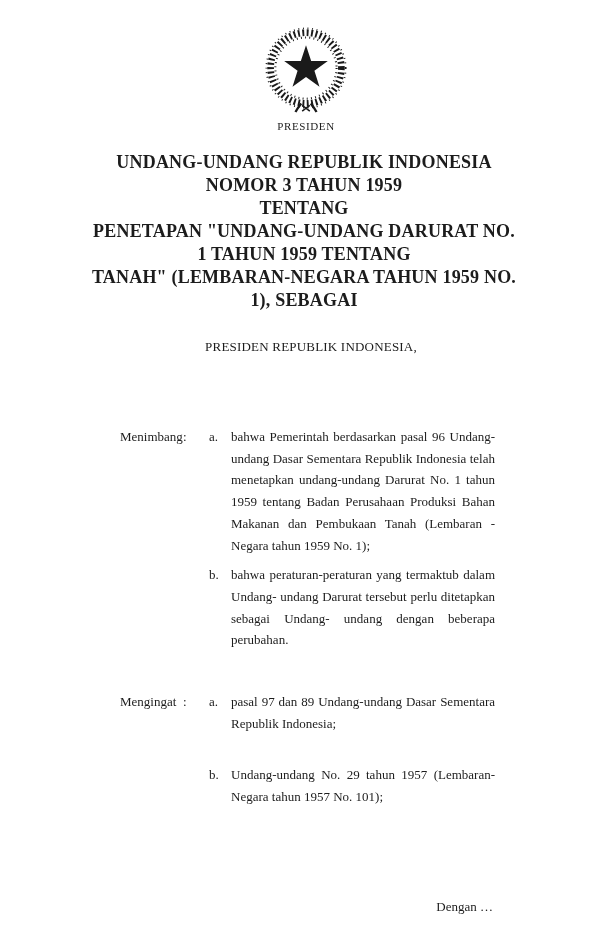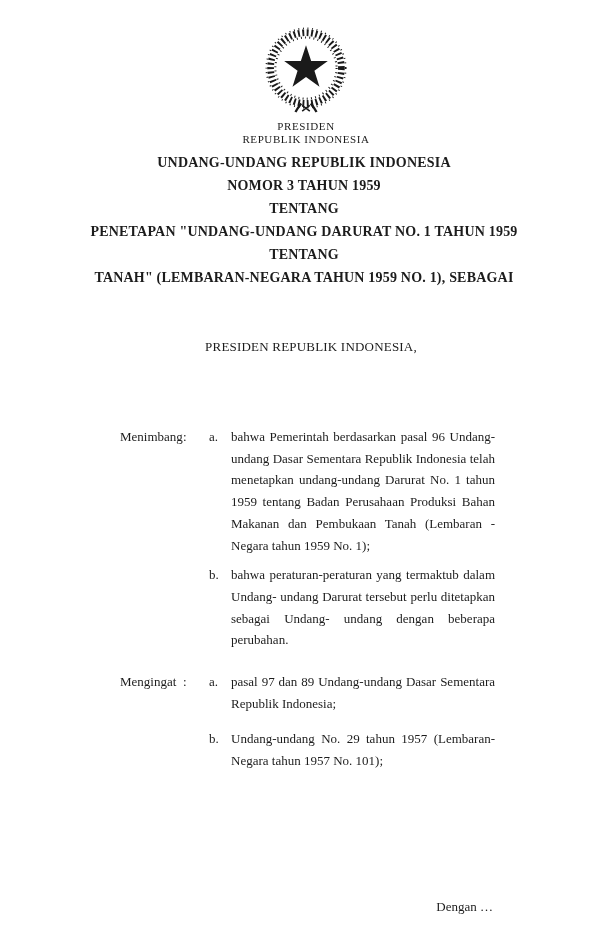--- a/index.html
+++ b/index.html
@@ -23,21 +23,21 @@
     margin-top:2px;
     font-size:11px; line-height:13px;
     letter-spacing:0.6px;
     color:#1c1c1c;
   }
 
   
   .title-block {
     position:absolute; top:151px; left:40px; right:44px;
     text-align:center;
-    font-size:14px; font-weight:bold;
+    font-size:18px; font-weight:bold;
     line-height:23px;
     letter-spacing:0.2px;
   }
 
   
   .salutation {
     position:absolute; top:335px; left:10px; right:0;
     text-align:center;
     font-size:13px; line-height:23px;
     letter-spacing:0.2px;
@@ -48,21 +48,21 @@
     position:absolute; top:426px; left:0; right:0;
     padding:0 70px 0 73px;
     font-size:13px; line-height:21.7px;
   }
   .clause {
     display:grid;
     grid-template-columns:63px 26px 22px 1fr;
     align-items:start;
   }
   .clause.menimbang { row-gap:8px; }
-  .clause.mengingat { margin-top:20px; row-gap:14px; }
+  .clause.mengingat { margin-top:40px; row-gap:30px; }
   .c-label  { grid-column:1; grid-row:1; }
   .c-colon  { grid-column:2; grid-row:1; }
   .c-marker1{ grid-column:3; grid-row:1; }
   .c-text1  { grid-column:4; grid-row:1; text-align:justify; }
   .c-marker2{ grid-column:3; grid-row:2; }
   .c-text2  { grid-column:4; grid-row:2; text-align:justify; }
 
   
   .catchword {
     position:absolute; top:855px; right:72px;
@@ -83,21 +83,20 @@
         <circle cx="48" cy="44" r="41.5" fill="none" stroke="#1a1a1a" stroke-width="1.8" stroke-dasharray="1 3.8"></circle>
         <circle cx="48" cy="44" r="32" fill="none" stroke="#1a1a1a" stroke-width="2.2" stroke-dasharray="1 3.4"></circle>
         <path d="M48,20 L53.4,36.6 L70.8,36.6 L56.8,46.8 L62.1,63.4 L48,53.2 L33.9,63.4 L39.2,46.8 L25.2,36.6 L42.6,36.6 Z" fill="#1a1a1a"></path>
         <path d="M43,81 q-4,5 -6,9" stroke="#1a1a1a" stroke-width="2.4" fill="none"></path>
         <path d="M53,81 q4,5 6,9" stroke="#1a1a1a" stroke-width="2.4" fill="none"></path>
         <path d="M44,83 l8,6 M52,83 l-8,6" stroke="#1a1a1a" stroke-width="1.6"></path>
       </svg>
     </span>
     <div class="institution">
       <div>PRESIDEN</div>
-      <div>REPUBLIK INDONESIA</div>
     </div>
   </div>
 
   <div class="title-block">
     <div>UNDANG-UNDANG REPUBLIK INDONESIA</div>
     <div>NOMOR 3 TAHUN 1959</div>
     <div>TENTANG</div>
     <div>PENETAPAN "UNDANG-UNDANG DARURAT NO. 1 TAHUN 1959 TENTANG</div>
     <div>TANAH" (LEMBARAN-NEGARA TAHUN 1959 NO. 1), SEBAGAI</div>
   </div>

